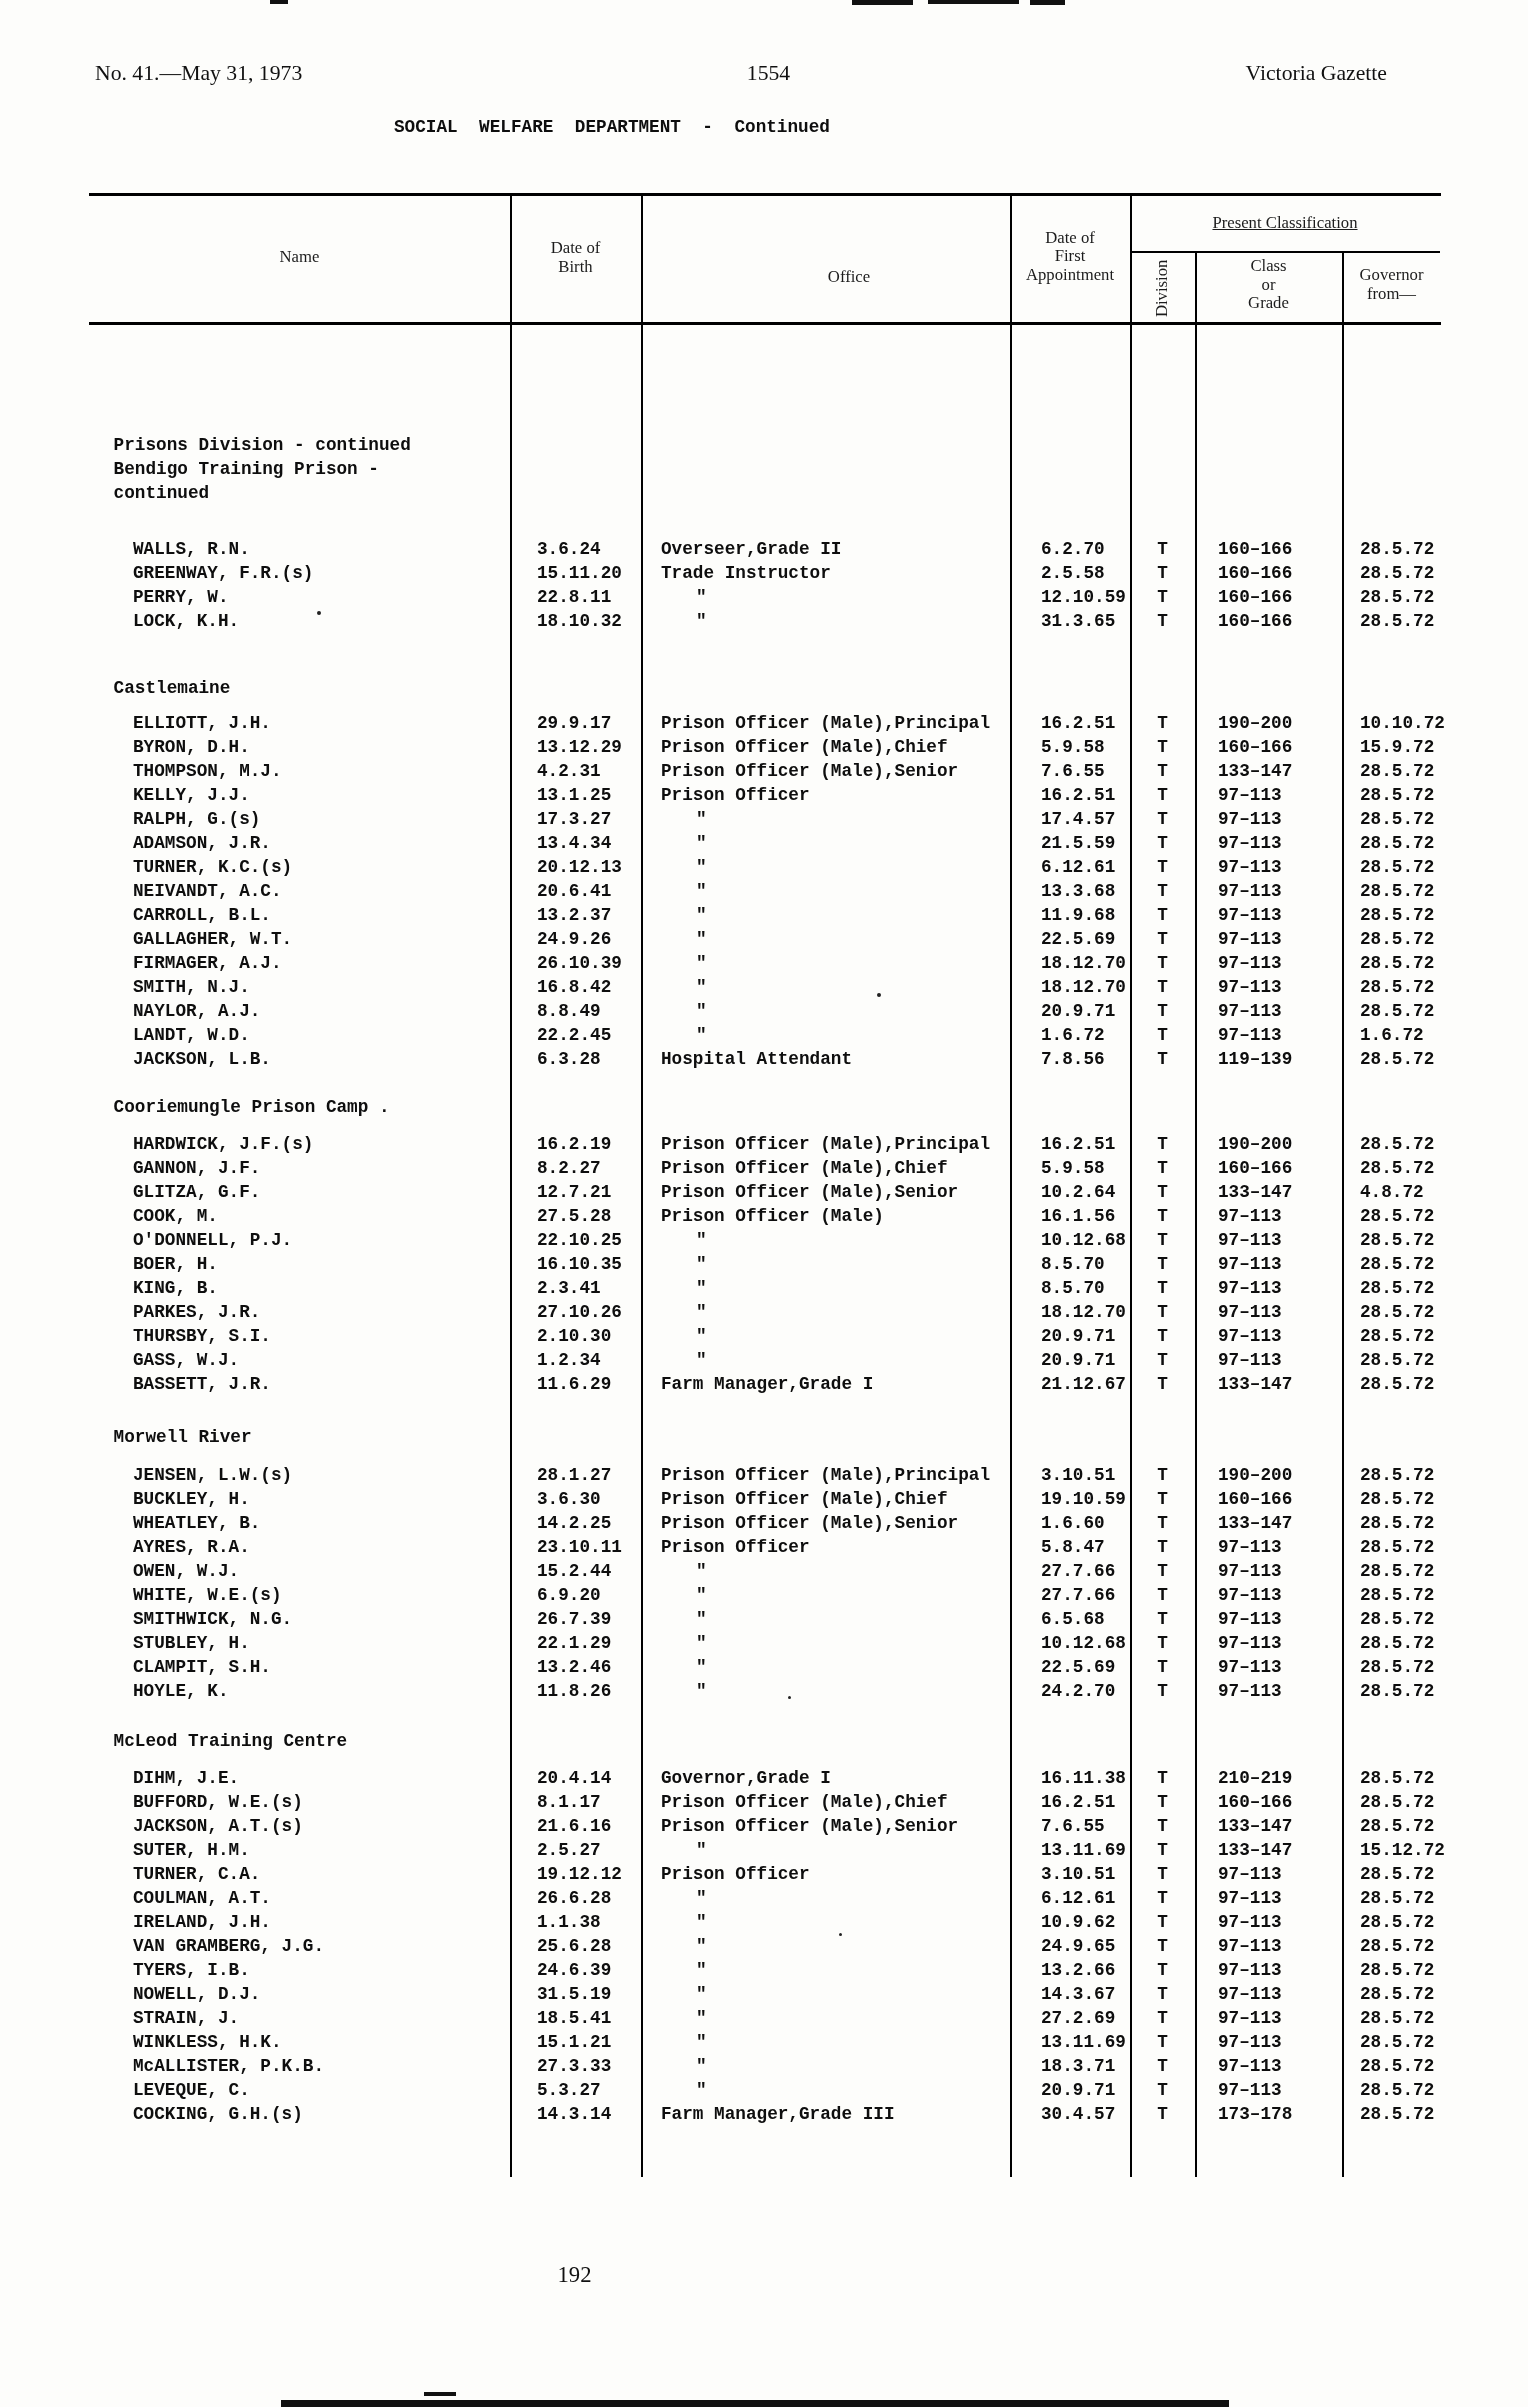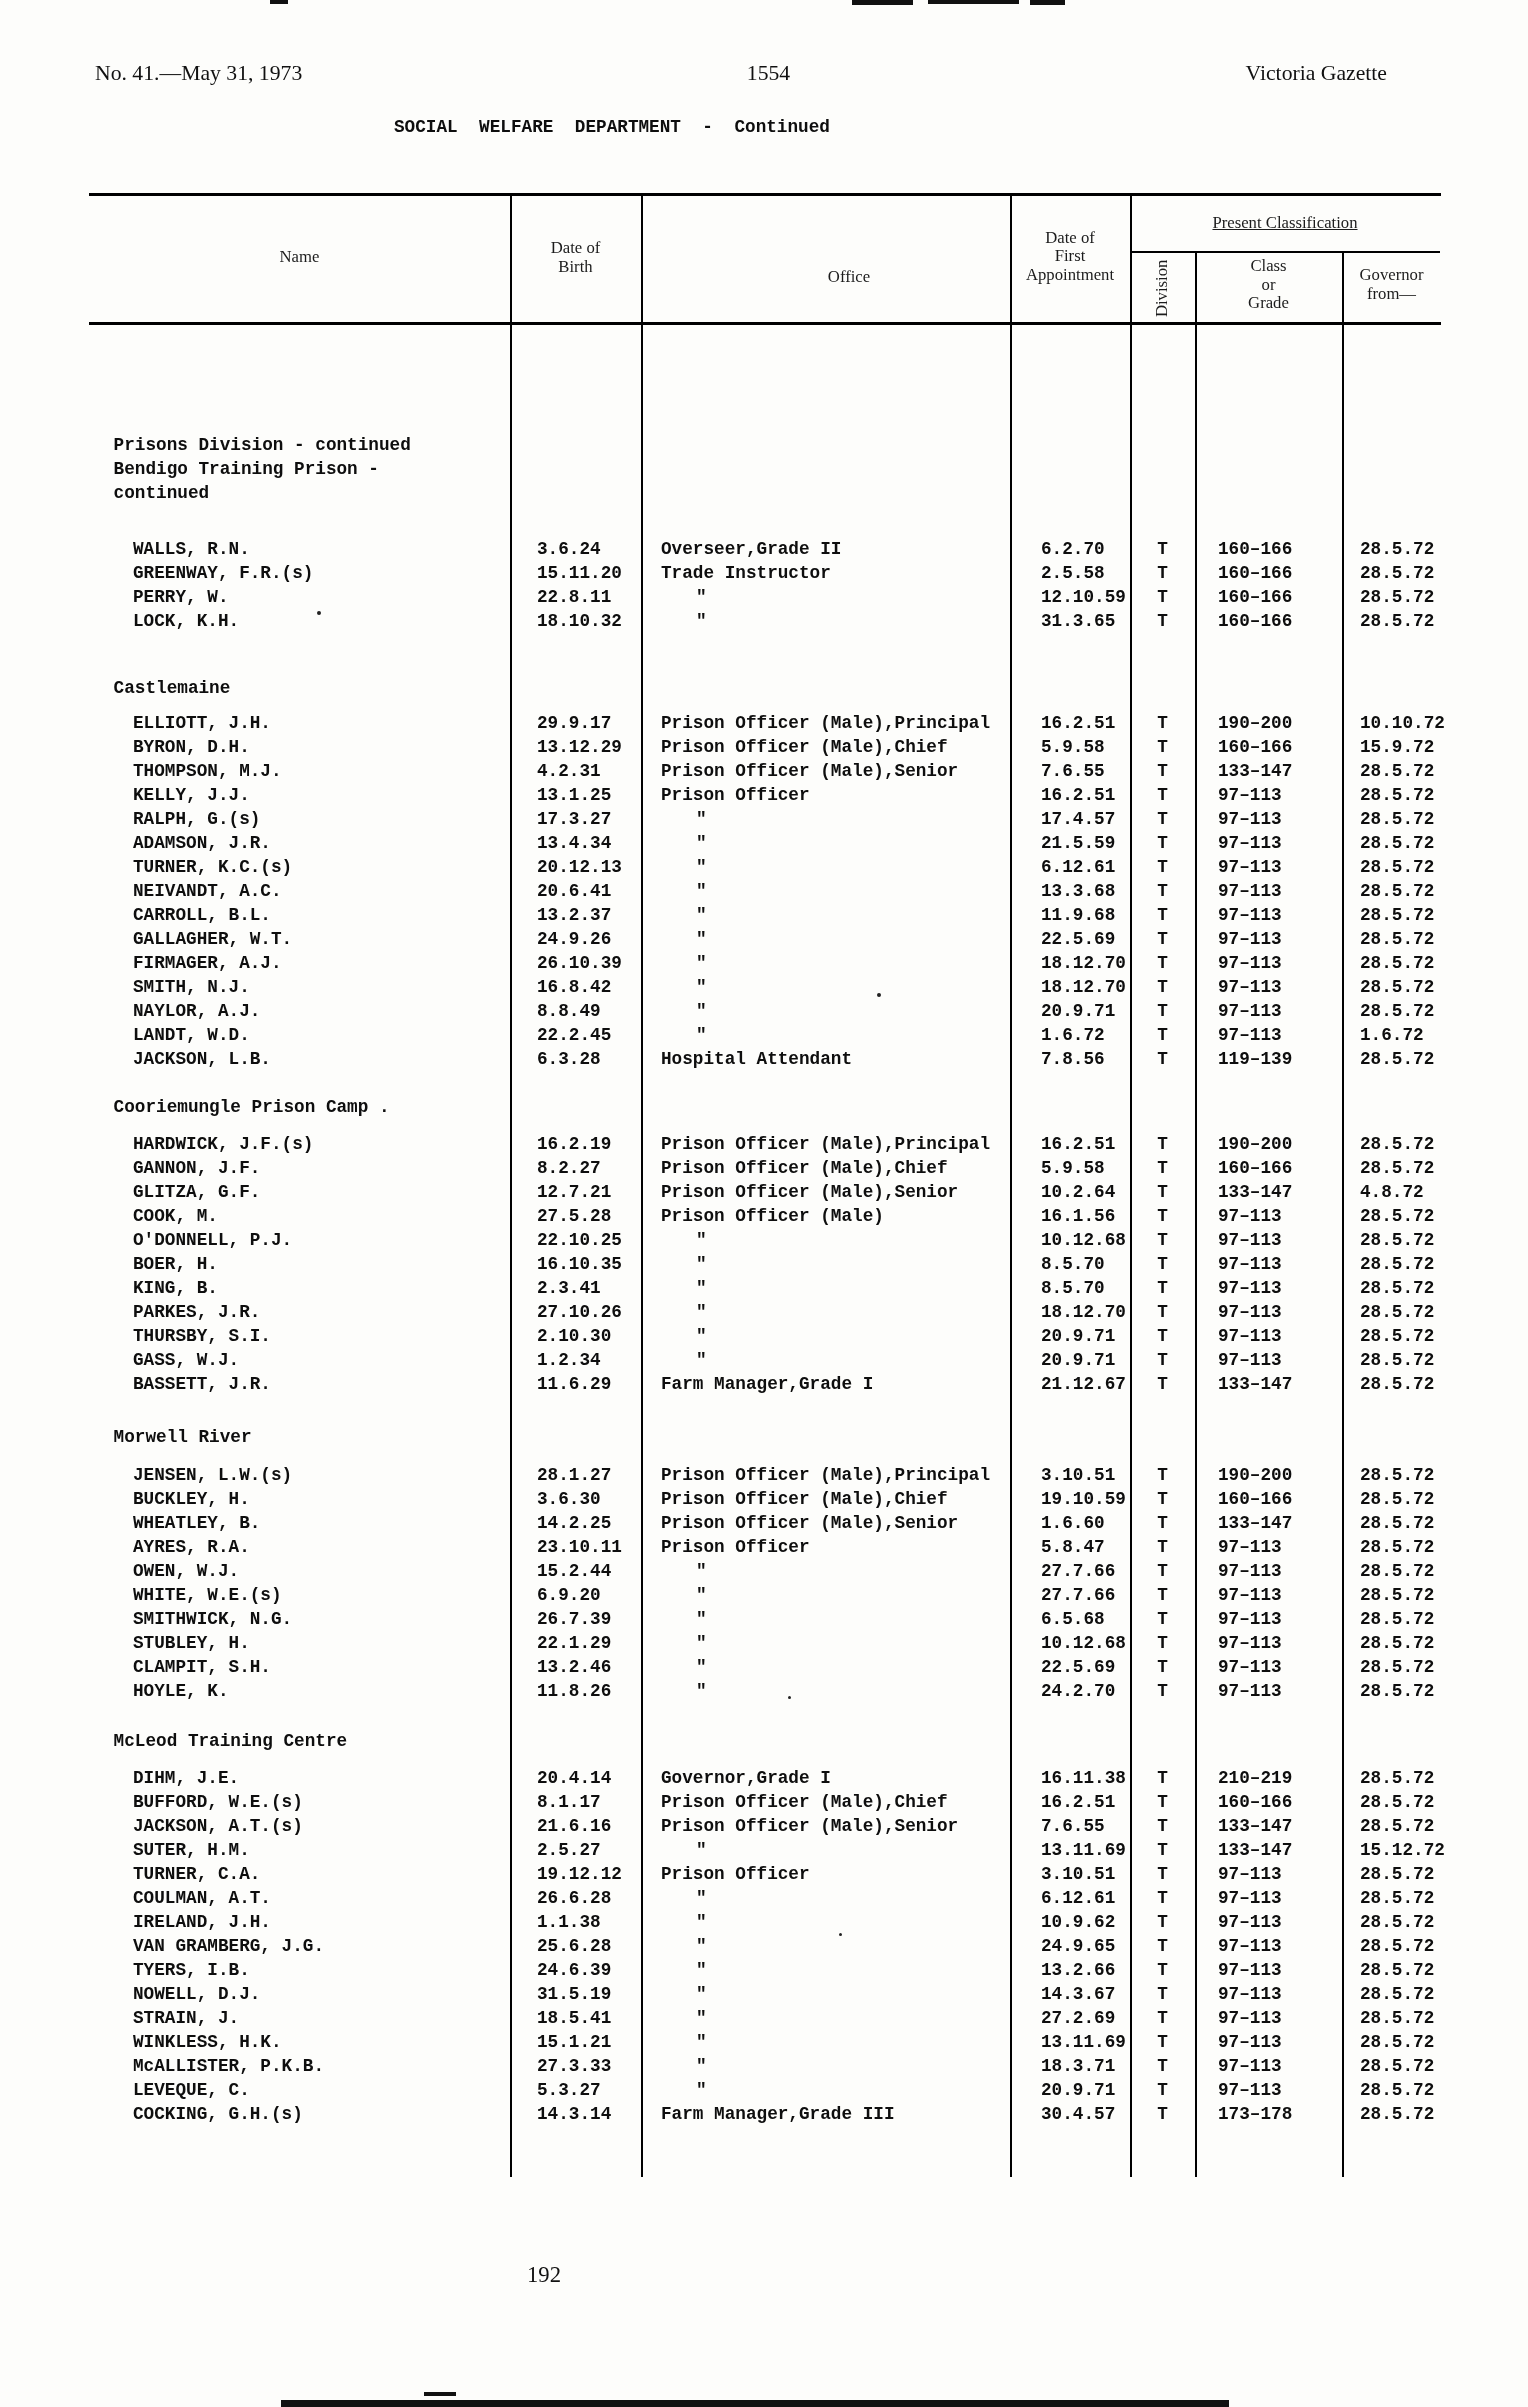--- a/index.html
+++ b/index.html
@@ -59,21 +59,21 @@
   .c-name{left:44px;}
   .c-dob{left:448px;}
   .c-office{left:572px;}
   .c-office.ditto{left:607px;}
   .c-appt{left:940px;margin-left:12px;}
   .c-div{left:1041px;width:65px;text-align:center;}
   .c-class{left:1129px;font-family:Liberation Mono, monospace;}
   .c-eff{left:1271px;}
   
   .page-footer{
-    position:absolute;left:527px;top:2262px;width:95px;text-align:left;
+    position:absolute;left:527px;top:2262px;width:95px;text-align:center;
     font:22.7px/25.6px "Liberation Serif",serif;color:#111;
   }
 </style>
 </head>
 <body>
 
 <div class="artifact" style="left:270px;top:0;width:17.7px;height:3.9px;"></div>
 <div class="artifact" style="left:852px;top:0;width:61px;height:4.9px;"></div>
 <div class="artifact" style="left:928px;top:0;width:91px;height:3.9px;"></div>
 <div class="artifact" style="left:1030px;top:0;width:35px;height:4.9px;"></div>

